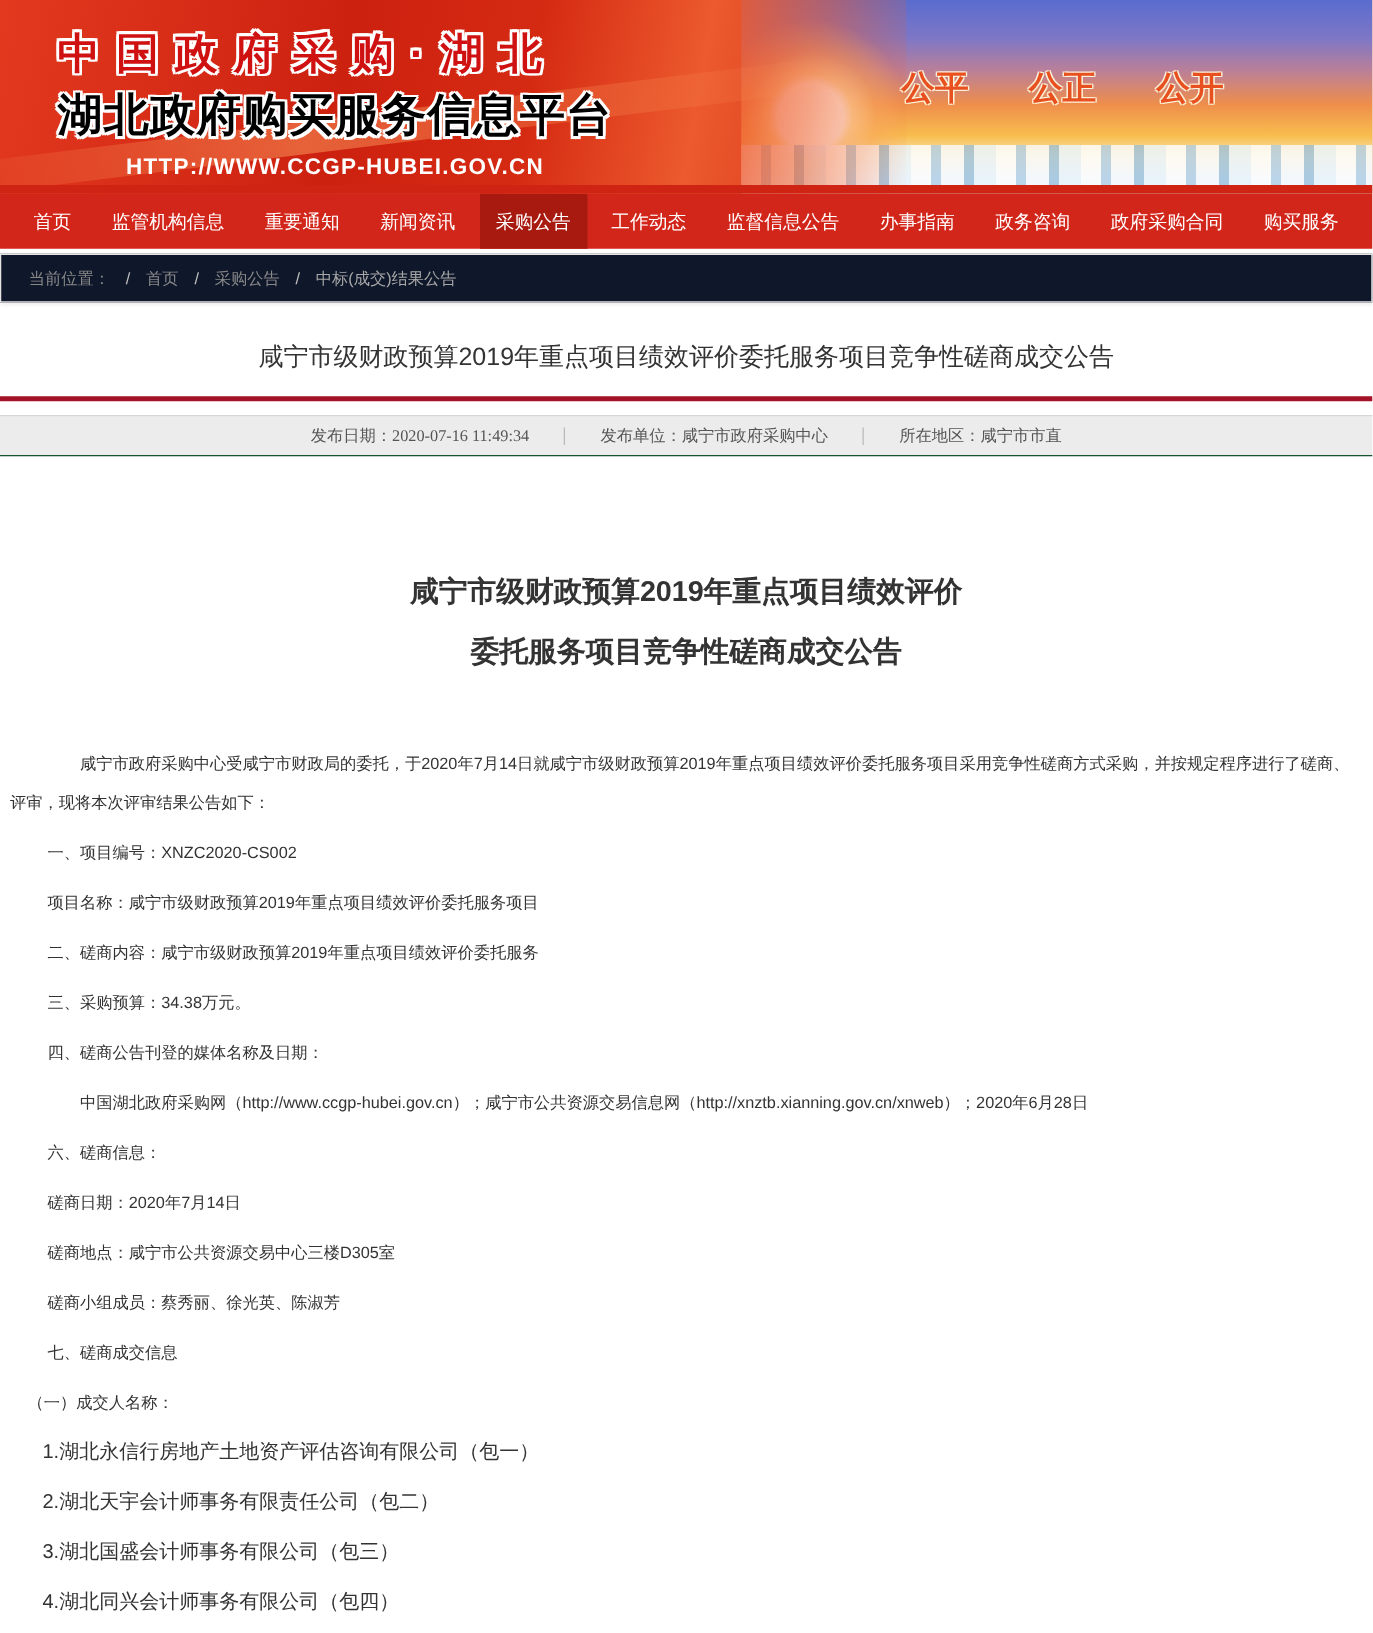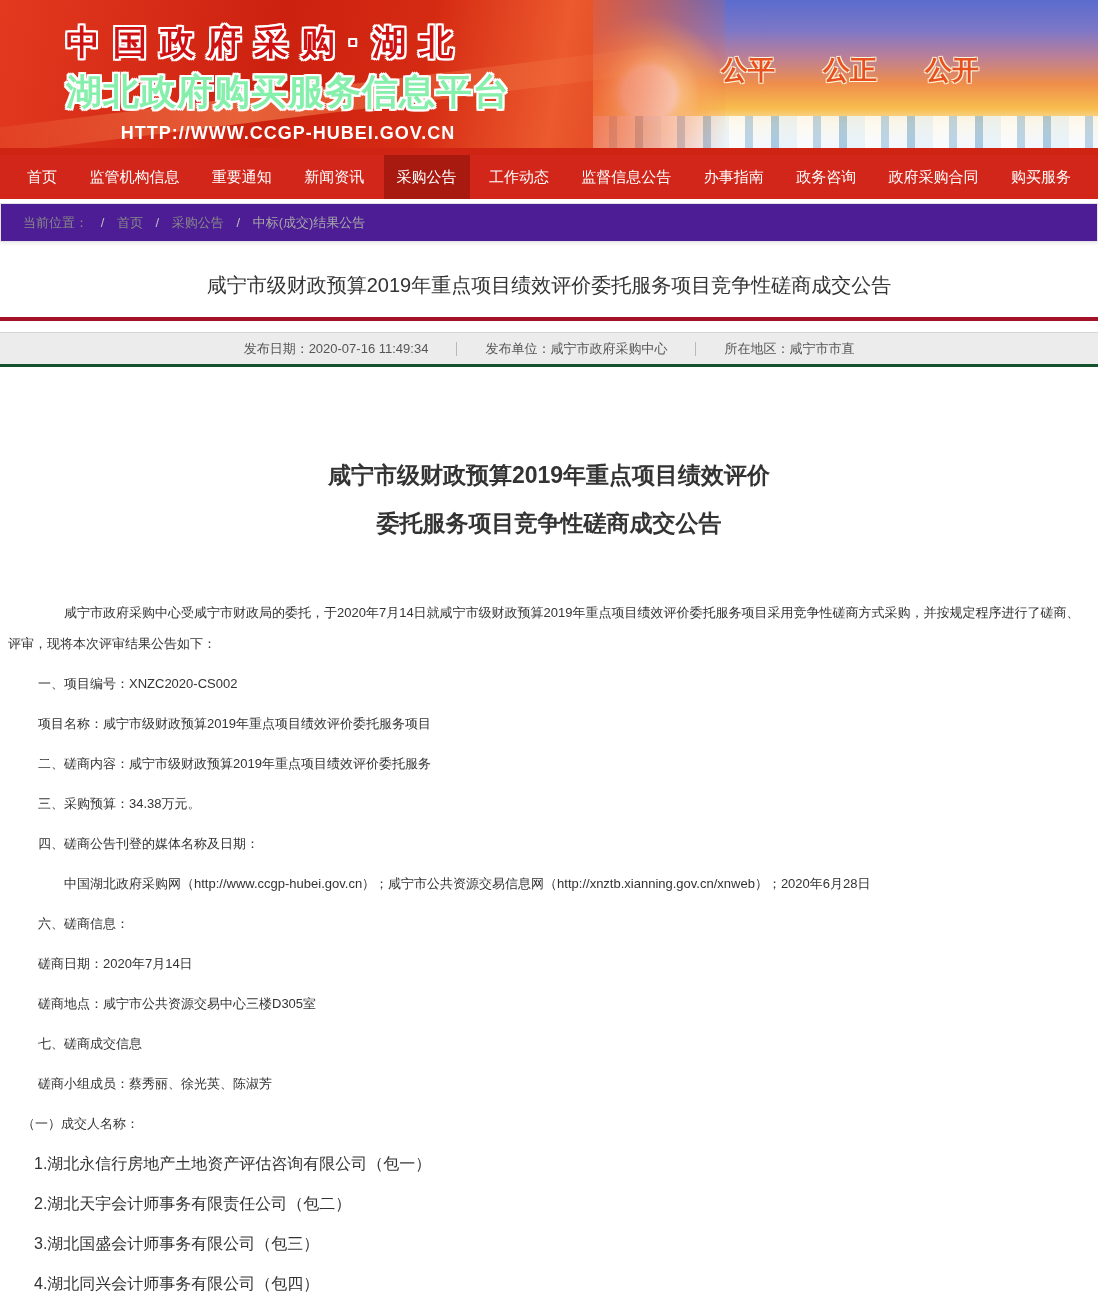--- a/index.html
+++ b/index.html
@@ -13,51 +13,51 @@
       radial-gradient(circle at 11% 60%, #fffdf0 0 26px, rgba(255,238,170,.85) 34px, rgba(255,210,120,.45) 52px, rgba(255,200,110,0) 78px),
       linear-gradient(180deg,#5a6cce 0%,#7e77c6 20%,#b97f9a 36%,#ef8e4b 54%,#f8bd4e 70%,#f7e3ae 80%,#dfeaf2 92%,#cfe0ef 100%);}
   .banner-skyline{position:absolute;right:0;bottom:7px;width:46%;height:32px;opacity:.85;
     background:
       repeating-linear-gradient(90deg, rgba(255,255,255,.95) 0 16px, rgba(175,205,230,.9) 16px 24px, rgba(250,252,255,.9) 24px 42px, rgba(150,190,220,.85) 42px 50px, rgba(235,245,252,.95) 50px 68px);}
   .banner-red{position:absolute;left:0;top:0;width:66%;height:100%;
     background:linear-gradient(100deg,#e2391f 0%,#cd2110 38%,#d52a12 58%,#ec5a2e 76%,rgba(236,90,46,.55) 88%,rgba(236,90,46,0) 100%);}
   .banner-streak{position:absolute;left:-60px;top:88px;width:760px;height:26px;transform:rotate(-7deg);
     background:linear-gradient(90deg,rgba(255,140,80,0),rgba(250,150,90,.55) 40%,rgba(255,170,100,0));}
   .banner::after{content:"";position:absolute;left:0;bottom:0;width:100%;height:7px;background:#cf2413;}
-  .banner-left{position:absolute;left:46px;top:20px;z-index:3;margin-left:20px;}
+  .banner-left{position:absolute;left:46px;top:20px;z-index:3;}
   .b-title1{font-size:34px;font-weight:bold;letter-spacing:13px;color:#cf1111;white-space:nowrap;
     text-shadow:-2px -2px 0 #fff,2px -2px 0 #fff,-2px 2px 0 #fff,2px 2px 0 #fff,0 -2px 0 #fff,0 2px 0 #fff,-2px 0 0 #fff,2px 0 0 #fff;}
-  .b-title2{font-size:36px;font-weight:bold;letter-spacing:1px;color:#86efac;white-space:nowrap;margin-top:2px;
+  .b-title2{font-size:36px;font-weight:bold;letter-spacing:1px;color:#000000;white-space:nowrap;margin-top:2px;
     text-shadow:-2px -2px 0 #fff,2px -2px 0 #fff,-2px 2px 0 #fff,2px 2px 0 #fff,0 -2px 0 #fff,0 2px 0 #fff,-2px 0 0 #fff,2px 0 0 #fff;}
   .b-url{font-size:18px;font-weight:bold;color:#fff;letter-spacing:1px;text-align:center;margin-top:6px;}
   .banner-slogan{position:absolute;right:72px;top:52px;z-index:3;text-align:center;width:352px;}
   .slogan-row{font-size:27px;font-weight:bold;color:#e8511f;white-space:nowrap;
     text-shadow:-1px -1px 0 rgba(255,255,230,.8),1px 1px 0 rgba(255,255,230,.8),1px -1px 0 rgba(255,255,230,.8),-1px 1px 0 rgba(255,255,230,.8);}
   .slogan-row span{margin:0 24px;}
   .slogan-row2{font-size:26px;font-weight:bold;color:#e8511f;margin-top:8px;white-space:nowrap;
     text-shadow:-1px -1px 0 rgba(255,255,230,.8),1px 1px 0 rgba(255,255,230,.8),1px -1px 0 rgba(255,255,230,.8),-1px 1px 0 rgba(255,255,230,.8);}
 
   
   .nav{height:44px;background:#d3261b;display:flex;align-items:stretch;justify-content:space-between;padding:0 14px;}
   .nav-item{display:flex;align-items:center;padding:0 13px;color:#fff;font-size:15px;cursor:pointer;white-space:nowrap;}
   .nav-item.active{background:#a81a10;}
 
   
-  .crumbbar{margin-top:4px;height:37px;line-height:37px;background:#4c1d95;border:1px solid #e4e4e4;
+  .crumbbar{margin-top:4px;height:37px;line-height:37px;background:#0f172a;border:1px solid #e4e4e4;
     box-shadow:0 2px 3px rgba(0,0,0,.07);padding-left:22px;font-size:13px;color:#888;}
   .crumb-sep{color:#c0c0c0;margin:0 9px;}
   .crumb-link{color:#888;cursor:pointer;}
   .crumb-current{color:#a8a8a8;}
 
   
   .titleblock{padding:30px 0 18px;text-align:center;}
   .page-title{font-size:20px;font-weight:normal;color:#333;}
   .red-rule{height:4px;background:#a31226;}
-  .metabar{margin-top:11px;height:31px;background:#ececec;border-top:1px solid #d6d6d6;border-bottom:3px solid #14532d;
-    display:flex;align-items:center;justify-content:center;font-size:13px;color:#555;}
+  .metabar{margin-top:11px;height:31px;background:#ececec;border-top:1px solid #d6d6d6;border-bottom:1px solid #14532d;
+    display:flex;align-items:center;justify-content:center;font-size:13px;color:#555;font-family:Liberation Serif, serif;}
   .meta-item{white-space:nowrap;}
   .meta-div{width:1px;height:14px;background:#b9b9b9;margin:0 28px;}
 
   
   .article{padding:84px 8px 20px;}
   .article-title{text-align:center;font-size:23px;font-weight:bold;line-height:48px;color:#333;margin-bottom:50px;}
   .article p{margin:9px 0;font-size:13px;line-height:31px;color:#333;}
   .p-indent{text-indent:56px;}
   .p-num{padding-left:30px;}
   .p-media{text-indent:56px;text-align:justify;}
@@ -132,22 +132,22 @@
     <p class="p-indent">咸宁市政府采购中心受咸宁市财政局的委托，于2020年7月14日就咸宁市级财政预算2019年重点项目绩效评价委托服务项目采用竞争性磋商方式采购，并按规定程序进行了磋商、评审，现将本次评审结果公告如下：</p>
     <p class="p-num">一、项目编号：XNZC2020-CS002</p>
     <p class="p-num">项目名称：咸宁市级财政预算2019年重点项目绩效评价委托服务项目</p>
     <p class="p-num">二、磋商内容：咸宁市级财政预算2019年重点项目绩效评价委托服务</p>
     <p class="p-num">三、采购预算：34.38万元。</p>
     <p class="p-num">四、磋商公告刊登的媒体名称及日期：</p>
     <p class="p-media">中国湖北政府采购网（http://www.ccgp-hubei.gov.cn）；咸宁市公共资源交易信息网（http://xnztb.xianning.gov.cn/xnweb）；2020年6月28日</p>
     <p class="p-num">六、磋商信息：</p>
     <p class="p-num">磋商日期：2020年7月14日</p>
     <p class="p-num">磋商地点：咸宁市公共资源交易中心三楼D305室</p>
+    <p class="p-num">磋商小组成员：蔡秀丽、徐光英、陈淑芳</p>
     <p class="p-num">七、磋商成交信息</p>
-    <p class="p-num">磋商小组成员：蔡秀丽、徐光英、陈淑芳</p>
     <p class="p-sub">（一）成交人名称：</p>
 
     <p class="winner">1.湖北永信行房地产土地资产评估咨询有限公司（包一）</p>
     <p class="winner">2.湖北天宇会计师事务有限责任公司（包二）</p>
     <p class="winner">3.湖北国盛会计师事务有限公司（包三）</p>
     <p class="winner">4.湖北同兴会计师事务有限公司（包四）</p>
 
   </div>
 
 </div>

